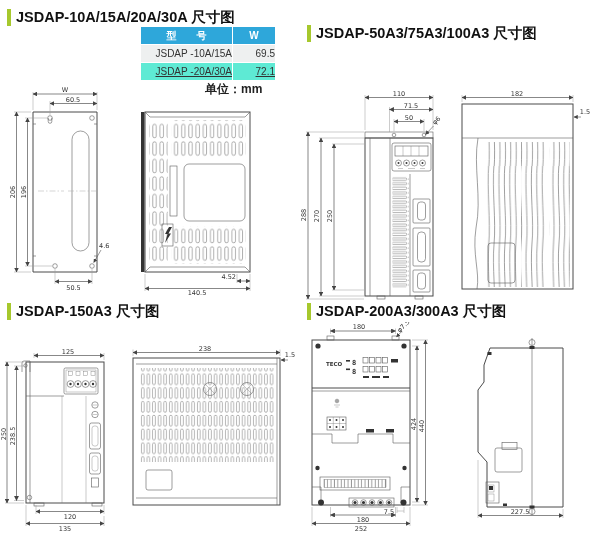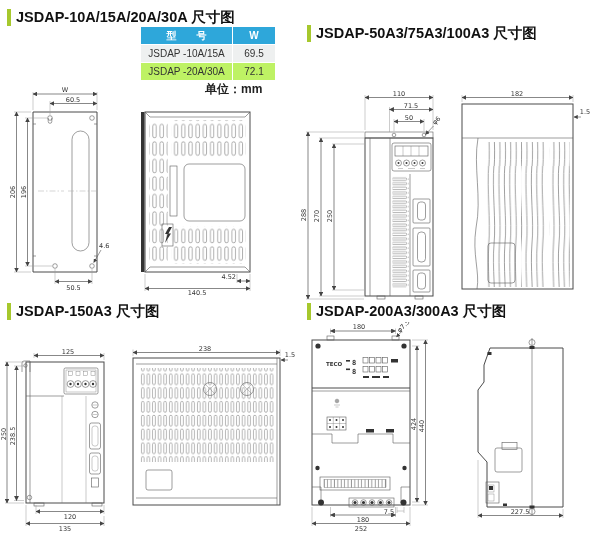--- a/index.html
+++ b/index.html
@@ -9,27 +9,27 @@
   #q1{left:0;top:0;width:300px;height:295px;}
   #q2{left:300px;top:16px;width:300px;height:295px;}
   #q3{left:0;top:295px;width:300px;height:243px;}
   #q4{left:300px;top:295px;width:300px;height:243px;}
   .sec-title{position:absolute;left:7px;top:8px;display:flex;align-items:center;gap:5px;}
   .accent{width:4px;height:17px;background:#a6c82d;flex:0 0 auto;}
   .sec-title h2{margin:0;font-size:14.5px;font-weight:bold;color:#111;letter-spacing:0;white-space:nowrap;}
   
   .spec-table{position:absolute;left:113px;top:27px;width:134px;font-size:10px;z-index:2;padding-left:28px;}
   .tr{display:flex;height:17px;line-height:17px;text-align:center;}
-  .tr + .tr{margin-top:1px;}
+  .tr + .tr{margin-top:1px;text-align:right;}
   .td{overflow:hidden;white-space:nowrap;}
   .td.model{width:91px;}
   .td.wcol{width:42px;margin-left:1px;}
   .tr.th .td{background:#2ea7da;color:#fff;font-weight:bold;}
   .tr.r1 .td{background:#eef0f0;color:#333;}
-  .tr.r2 .td{background:#bef264;color:#333;}
+  .tr.r2 .td{background:#5eead4;color:#333;text-decoration:underline;}
   .unit-note{position:absolute;left:205px;top:81px;font-size:12px;font-weight:600;color:#222;z-index:2;}
   svg.draw{position:absolute;pointer-events:none;}
   
   .ol{fill:none;stroke:#4a4a4a;stroke-width:1;}
   .tl{fill:none;stroke:#5c5c5c;stroke-width:.6;}
   .tn{fill:none;stroke:#777;stroke-width:.4;}
   .dim{stroke:#555;stroke-width:.7;fill:none;marker-start:url(#arr);marker-end:url(#arr);}
   .ldr{stroke:#555;stroke-width:.6;fill:none;marker-end:url(#arr);}
   .ext{stroke:#999;stroke-width:.5;fill:none;}
   .cl{stroke:#aaa;stroke-width:.5;stroke-dasharray:6 2 1.5 2;fill:none;}

